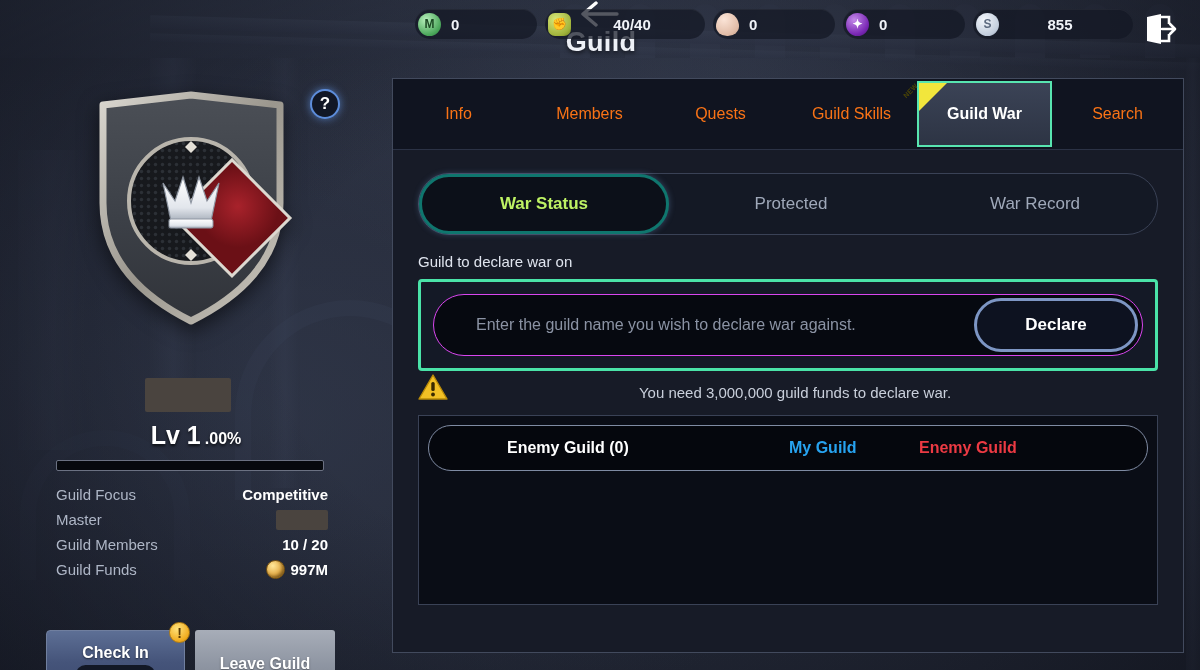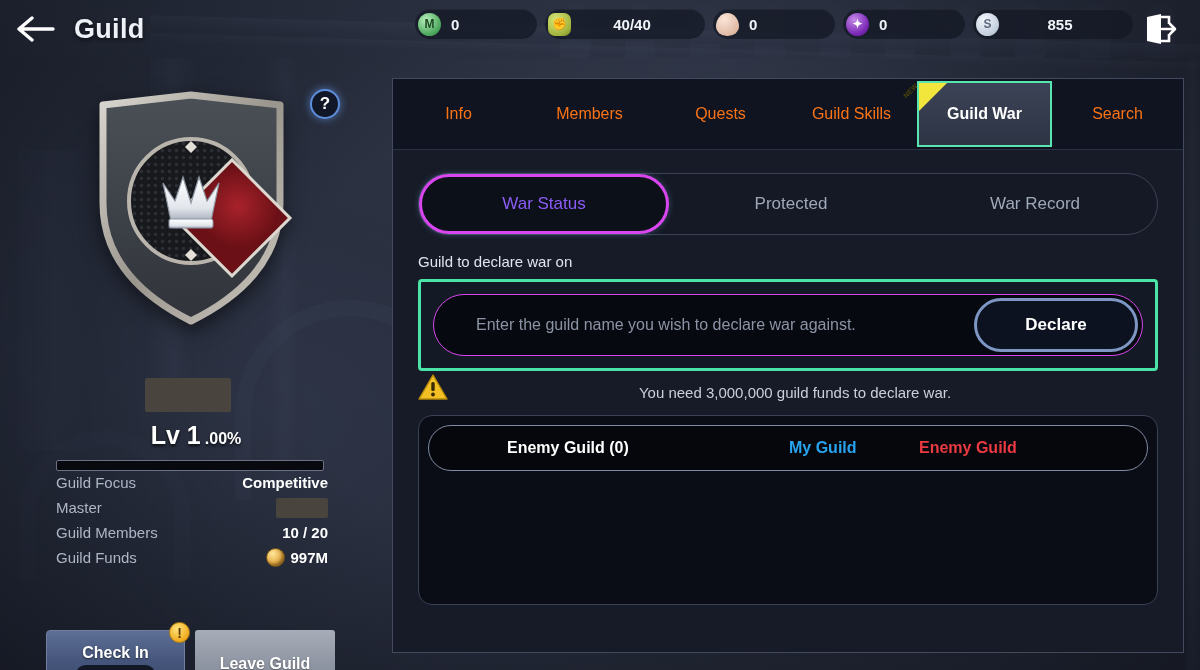--- a/index.html
+++ b/index.html
@@ -44,21 +44,21 @@
     border-bottom:none; border-radius:120px 120px 0 0;
   }
   .bg-vign {
     position:absolute; inset:0;
     background: radial-gradient(ellipse 760px 560px at 50% 50%, rgba(0,0,0,0) 42%, rgba(10,12,20,.55) 100%);
   }
 
   
   .topbar {
     position:absolute; left:0; top:0; width:1200px; height:58px;
-    display:flex; align-items:center; z-index:20;
+    display:flex; align-items:center; z-index:20;flex-direction:column;
   }
   .back-btn {
     width:72px; height:58px; display:flex; align-items:center; justify-content:center;
     cursor:pointer;
   }
   .page-title {
     font-size:27px; font-weight:bold; color:#eef1f7; letter-spacing:.3px;
     text-shadow:0 2px 4px rgba(0,0,0,.6);
     margin-left:2px;
   }
@@ -108,21 +108,21 @@
   .lv-line {
     position:absolute; left:0; top:363px; width:392px; text-align:center;
     color:#fff; text-shadow:0 2px 3px rgba(0,0,0,.7);
   }
   .lv-line .lv { font-size:25px; font-weight:bold; }
   .lv-line .pct { font-size:16px; font-weight:bold; margin-left:4px; }
   .xp-bar {
     position:absolute; left:56px; top:402px; width:268px; height:11px;
     background:#07090e; border:1px solid #6b7182; border-radius:2px;
   }
-  .stats { position:absolute; left:56px; top:412px; width:272px; }
+  .stats { position:absolute; left:56px; top:424px; width:272px; }
   .stat-row {
     display:flex; justify-content:space-between; align-items:center;
     height:25px; font-size:15px;
   }
   .stat-label { color:#aeb6c6; }
   .stat-val { color:#ffffff; font-weight:bold; }
   .stat-val.redact { width:52px; height:20px; background:#4a443f; border-radius:2px; }
   .coin-sm {
     display:inline-block; width:19px; height:19px; border-radius:50%;
     background:radial-gradient(circle at 34% 28%, #ffe79a, #e0a53c 62%, #9b6a18);
@@ -191,22 +191,22 @@
   .seg-wrap {
     position:relative; height:62px; border-radius:31px;
     background:#141925; border:1px solid #3a4256;
     display:flex; align-items:stretch;
   }
   .seg {
     flex:1; display:flex; align-items:center; justify-content:center;
     font-size:17px; color:#9fa8b9; cursor:pointer; border-radius:31px;
   }
   .seg.active {
-    color:#8b5cf6; font-weight:normal;
-    background:#0c1019; border:3px solid #d946ef;
+    color:#bef264; font-weight:bold;
+    background:#0c1019; border:3px solid #0f766e;
     box-shadow:0 0 6px rgba(127,165,224,.35);
   }
   .section-label {
     margin-top:18px; color:#dfe4ee; font-size:15px; font-weight:normal;
   }
   .declare-box {
     margin-top:9px; height:92px; border:3px solid #4ae3a8; border-radius:4px;
     background:#141926; display:flex; align-items:center; padding:0 12px;
   }
   .declare-inner {
@@ -228,21 +228,21 @@
   .warn-row {
     margin-top:4px; display:flex; align-items:flex-end; gap:0;
     position:relative; height:26px;
   }
   .warn-icon { position:absolute; left:0; top:-2px; }
   .warn-text {
     width:100%; text-align:center; color:#c9cfdb; font-size:15px;
     padding-left:14px;
   }
   .enemy-panel {
-    margin-top:14px; height:190px; border:1px solid #3a4256; border-radius:14px;
+    margin-top:14px; height:190px; border:1px solid #3a4256; border-radius:0;
     background:#0a0d16; padding:9px;
   }
   .enemy-head {
     height:46px; border:1px solid #7f8ba3; border-radius:23px;
     background:#05070d;
     display:flex; align-items:center; position:relative;
   }
   .enemy-head .title {
     position:absolute; left:78px; color:#ffffff; font-size:16px; font-weight:bold;
   }

